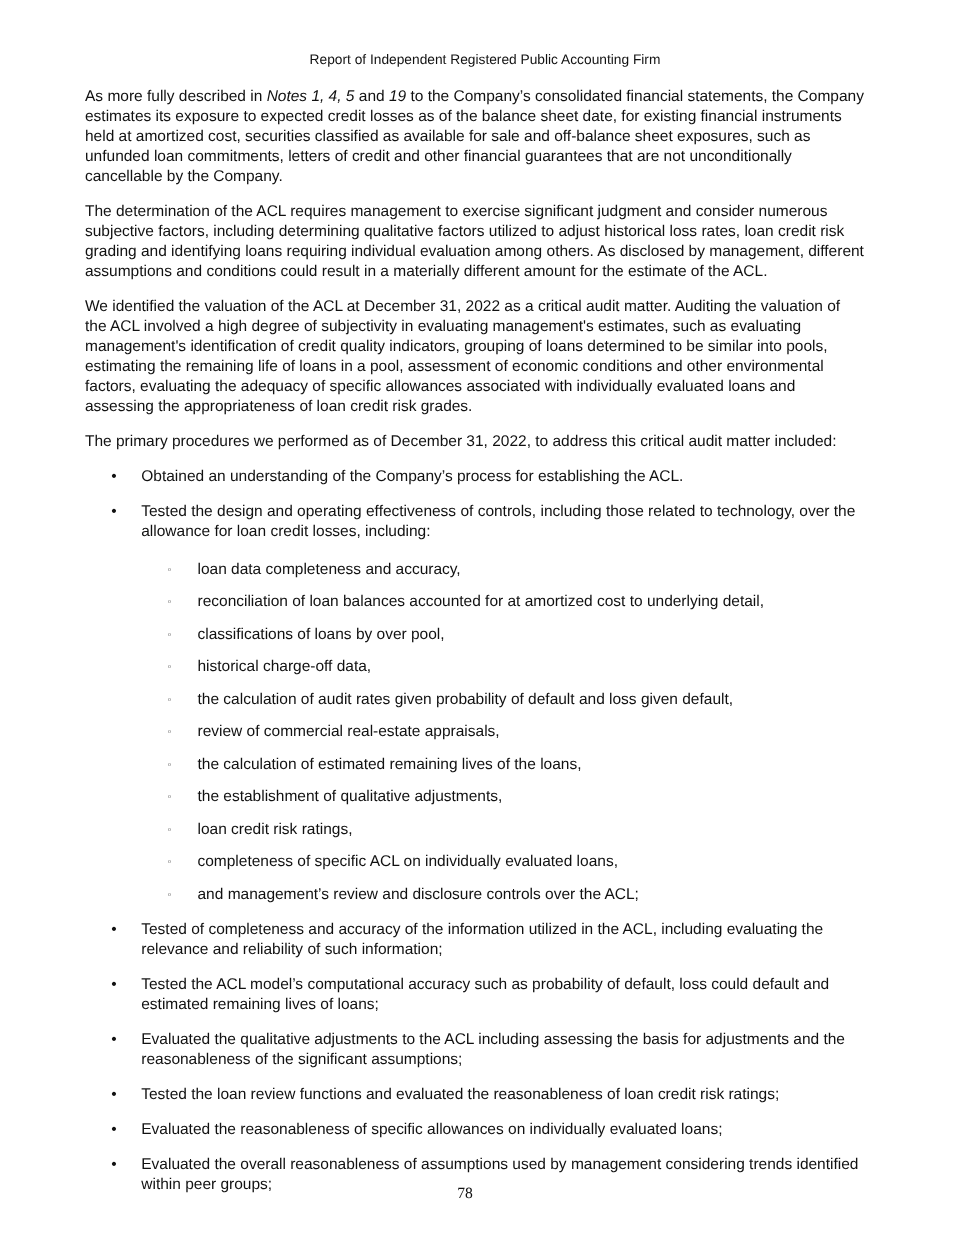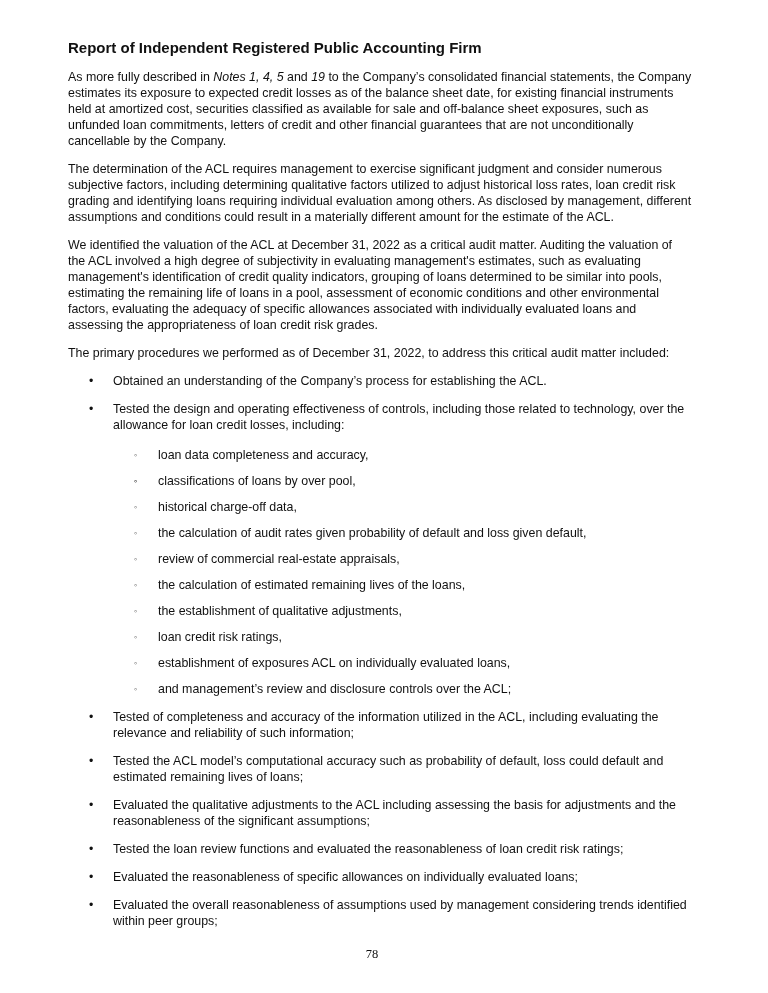--- a/index.html
+++ b/index.html
@@ -3,21 +3,21 @@
 <meta charset="utf-8">
 <style>
   html, body { margin: 0; padding: 0; background: #ffffff; }
   body {
     width: 768px; height: 993px; position: relative; overflow: hidden;
     font-family: "Liberation Sans", sans-serif; color: #111111;
     font-size: 12.4px; line-height: 16px;
   }
   .page { position: absolute; left: 68px; top: 40px; width: 640px; }
   .title {
-    font-weight: bold; font-size: 15px;
+    text-align: center; font-weight: normal; font-size: 11px;
     margin: 0 0 13px 0; line-height: 16px;
   }
   p.para { margin: 0 16px 12px 0; }
   ul.bullets { list-style: none; margin: 0; padding: 0; }
   ul.bullets > li {
     position: relative; padding-left: 45px; margin-bottom: 12px;
   }
   ul.bullets > li > .marker {
     position: absolute; left: 21px; top: 0;
   }
@@ -51,29 +51,29 @@
   <ul class="bullets">
     <li>
       <span class="marker">•</span>
       <span>Obtained an understanding of the Company’s process for establishing the ACL.</span>
     </li>
     <li>
       <span class="marker">•</span>
       <span>Tested the design and operating effectiveness of controls, including those related to technology, over the allowance for loan credit losses, including:</span>
       <ul class="sub">
         <li><span class="marker">◦</span><span>loan data completeness and accuracy,</span></li>
-        <li><span class="marker">◦</span></li>
+        <li><span class="marker">◦</span><span>reconciliation of loan balances accounted for at amortized cost to underlying detail,</span></li>
         <li><span class="marker">◦</span><span>classifications of loans by over pool,</span></li>
         <li><span class="marker">◦</span><span>historical charge-off data,</span></li>
         <li><span class="marker">◦</span><span>the calculation of audit rates given probability of default and loss given default,</span></li>
         <li><span class="marker">◦</span><span>review of commercial real-estate appraisals,</span></li>
         <li><span class="marker">◦</span><span>the calculation of estimated remaining lives of the loans,</span></li>
         <li><span class="marker">◦</span><span>the establishment of qualitative adjustments,</span></li>
         <li><span class="marker">◦</span><span>loan credit risk ratings,</span></li>
-        <li><span class="marker">◦</span><span>establishment of exposures ACL on individually evaluated loans,</span></li>
+        <li><span class="marker">◦</span><span>completeness of specific ACL on individually evaluated loans,</span></li>
         <li><span class="marker">◦</span><span>and management’s review and disclosure controls over the ACL;</span></li>
       </ul>
     </li>
     <li>
       <span class="marker">•</span>
       <span>Tested of completeness and accuracy of the information utilized in the ACL, including evaluating the relevance and reliability of such information;</span>
     </li>
     <li>
       <span class="marker">•</span>
       <span>Tested the ACL model’s computational accuracy such as probability of default, loss could default and estimated remaining lives of loans;</span>

